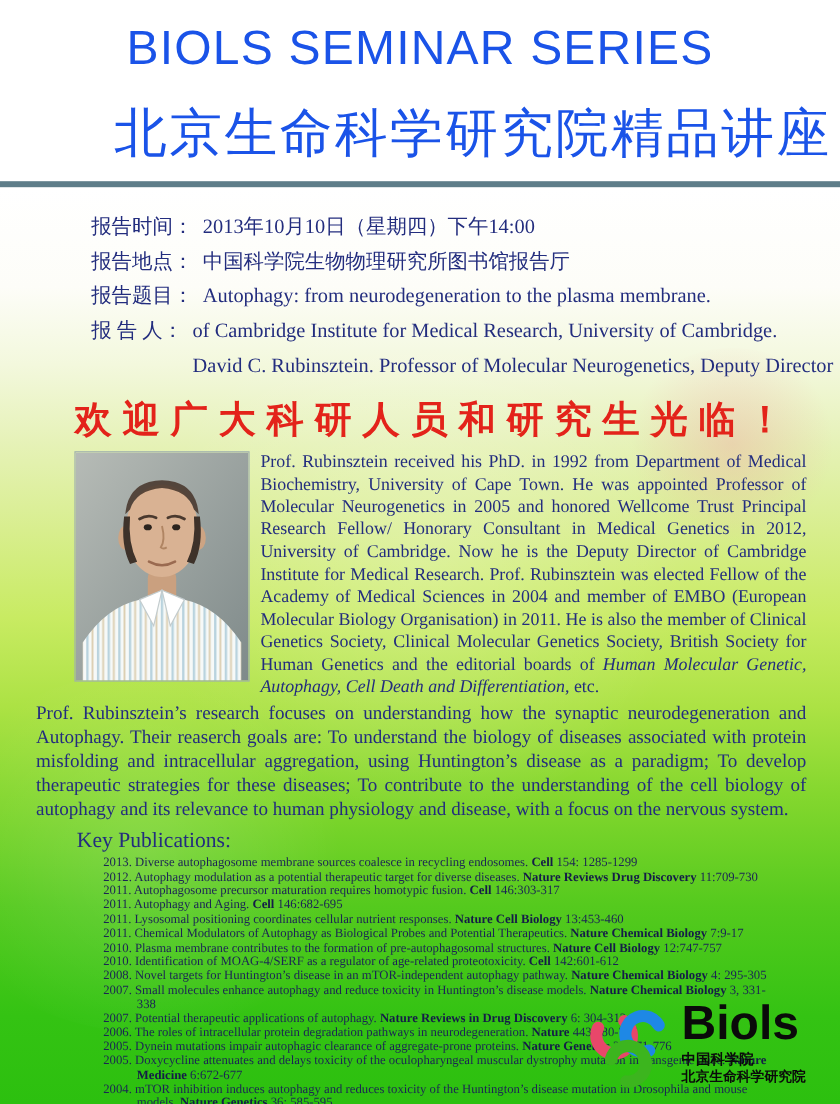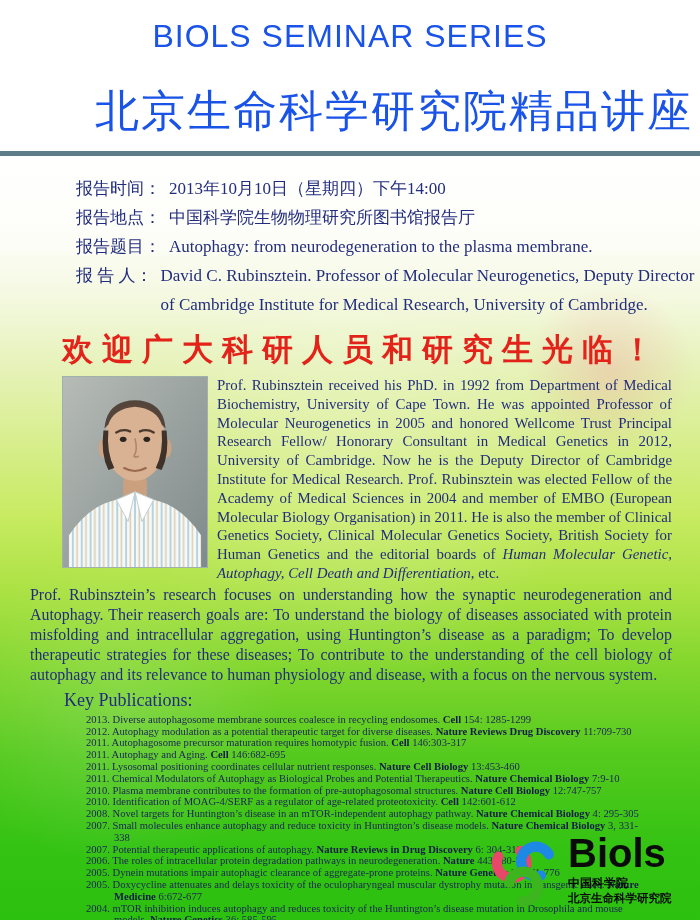--- a/index.html
+++ b/index.html
@@ -13,21 +13,21 @@
   }
   .wm{position:absolute; pointer-events:none;}
   .wm1{left:520px; top:290px; width:180px; height:160px; border-radius:50%;
        background:radial-gradient(circle at 50% 50%, rgba(238,168,160,0.40), rgba(238,168,160,0) 70%);}
   .wm2{left:120px; top:260px; width:460px; height:420px; border-radius:50%;
        background:radial-gradient(circle at 50% 50%, rgba(255,255,255,0.22), rgba(255,255,255,0) 72%);}
   .wm3{left:-60px; top:560px; width:360px; height:300px; border-radius:50%;
        background:radial-gradient(circle at 50% 50%, rgba(255,255,255,0.14), rgba(255,255,255,0) 70%);}
 
   .title-en{position:absolute; top:18px; left:0; width:700px; text-align:center;
-    font-family:"Liberation Sans", sans-serif; font-size:32px; letter-spacing:1px; color:#1a53e8;}
+    font-family:"Liberation Sans", sans-serif; font-size:40px; letter-spacing:1px; color:#1a53e8;}
   .title-cn{position:absolute; top:82px; left:0; width:700px; text-align:center;
     font-family:"Liberation Sans", sans-serif; font-size:44px; letter-spacing:2px; color:#1a53e8;padding-left:44px;}
   .divider{position:absolute; top:151px; left:0; width:700px; height:5px; background:#5e7d89;}
 
   .details{position:absolute; top:174px; left:76px; width:636px; color:#232d7e;
     font-size:17px; line-height:29px; white-space:nowrap;}
   .details .row{display:flex;}
   .details .lbl{flex:0 0 auto; margin-right:8px;}
 
   .welcome{position:absolute; top:329px; left:62px; width:620px; color:#e3231a;
@@ -77,22 +77,22 @@
       <span class="lbl">报告地点：</span>
       <span>中国科学院生物物理研究所图书馆报告厅</span>
     </div>
     <div class="row">
       <span class="lbl">报告题目：</span>
       <span>Autophagy: from neurodegeneration to the plasma membrane.</span>
     </div>
     <div class="row">
       <span class="lbl">报 告 人：</span>
       <span>
+        <span style="display:block;">of Cambridge Institute for Medical Research, University of Cambridge.</span>
         <span style="display:block;">David C. Rubinsztein. Professor of Molecular Neurogenetics, Deputy Director</span>
-        <span style="display:block;">of Cambridge Institute for Medical Research, University of Cambridge.</span>
       </span>
     </div>
   </div>
 
   <div class="welcome">欢迎广大科研人员和研究生光临！</div>
 
   <div class="content">
     <svg class="photo" viewBox="0 0 146 192" preserveAspectRatio="none" xmlns="http://www.w3.org/2000/svg">
       <defs>
         <linearGradient id="pbg" x1="0" y1="0" x2="1" y2="1">
@@ -132,21 +132,21 @@
     <div class="pub"><span>2013.</span> <span>Diverse autophagosome membrane sources coalesce in recycling endosomes. </span><span class="pub-journal">Cell</span><span> 154: 1285-1299</span></div>
 
     <div class="pub"><span>2012.</span> <span>Autophagy modulation as a potential therapeutic target for diverse diseases. </span><span class="pub-journal">Nature Reviews Drug Discovery</span><span> 11:709-730</span></div>
 
     <div class="pub"><span>2011.</span> <span>Autophagosome precursor maturation requires homotypic fusion. </span><span class="pub-journal">Cell</span><span> 146:303-317</span></div>
 
     <div class="pub"><span>2011.</span> <span>Autophagy and Aging. </span><span class="pub-journal">Cell</span><span> 146:682-695</span></div>
 
     <div class="pub"><span>2011.</span> <span>Lysosomal positioning coordinates cellular nutrient responses. </span><span class="pub-journal">Nature Cell Biology</span><span> 13:453-460</span></div>
 
-    <div class="pub"><span>2011.</span> <span>Chemical Modulators of Autophagy as Biological Probes and Potential Therapeutics. </span><span class="pub-journal">Nature Chemical Biology</span><span> 7:9-10</span></div>
+    <div class="pub"><span>2011.</span> <span>Chemical Modulators of Autophagy as Biological Probes and Potential Therapeutics. </span><span class="pub-journal">Nature Chemical Biology</span><span> 7:9-17</span></div>
 
     <div class="pub"><span>2010.</span> <span>Plasma membrane contributes to the formation of pre-autophagosomal structures. </span><span class="pub-journal">Nature Cell Biology</span><span> 12:747-757</span></div>
 
     <div class="pub"><span>2010.</span> <span>Identification of MOAG-4/SERF as a  regulator of age-related proteotoxicity. </span><span class="pub-journal">Cell</span><span> 142:601-612</span></div>
 
     <div class="pub"><span>2008.</span> <span>Novel targets for Huntington’s disease in an mTOR-independent autophagy pathway.  </span><span class="pub-journal">Nature Chemical Biology</span><span> 4: 295-305</span></div>
 
     <div class="pub"><span>2007.</span> <span>Small molecules enhance autophagy and reduce toxicity in Huntington’s disease models. </span><span class="pub-journal">Nature Chemical Biology</span><span> 3, 331-338</span></div>
 
     <div class="pub"><span>2007.</span> <span>Potential therapeutic applications of autophagy. </span><span class="pub-journal">Nature Reviews in Drug Discovery</span><span> 6: 304-312</span></div>

